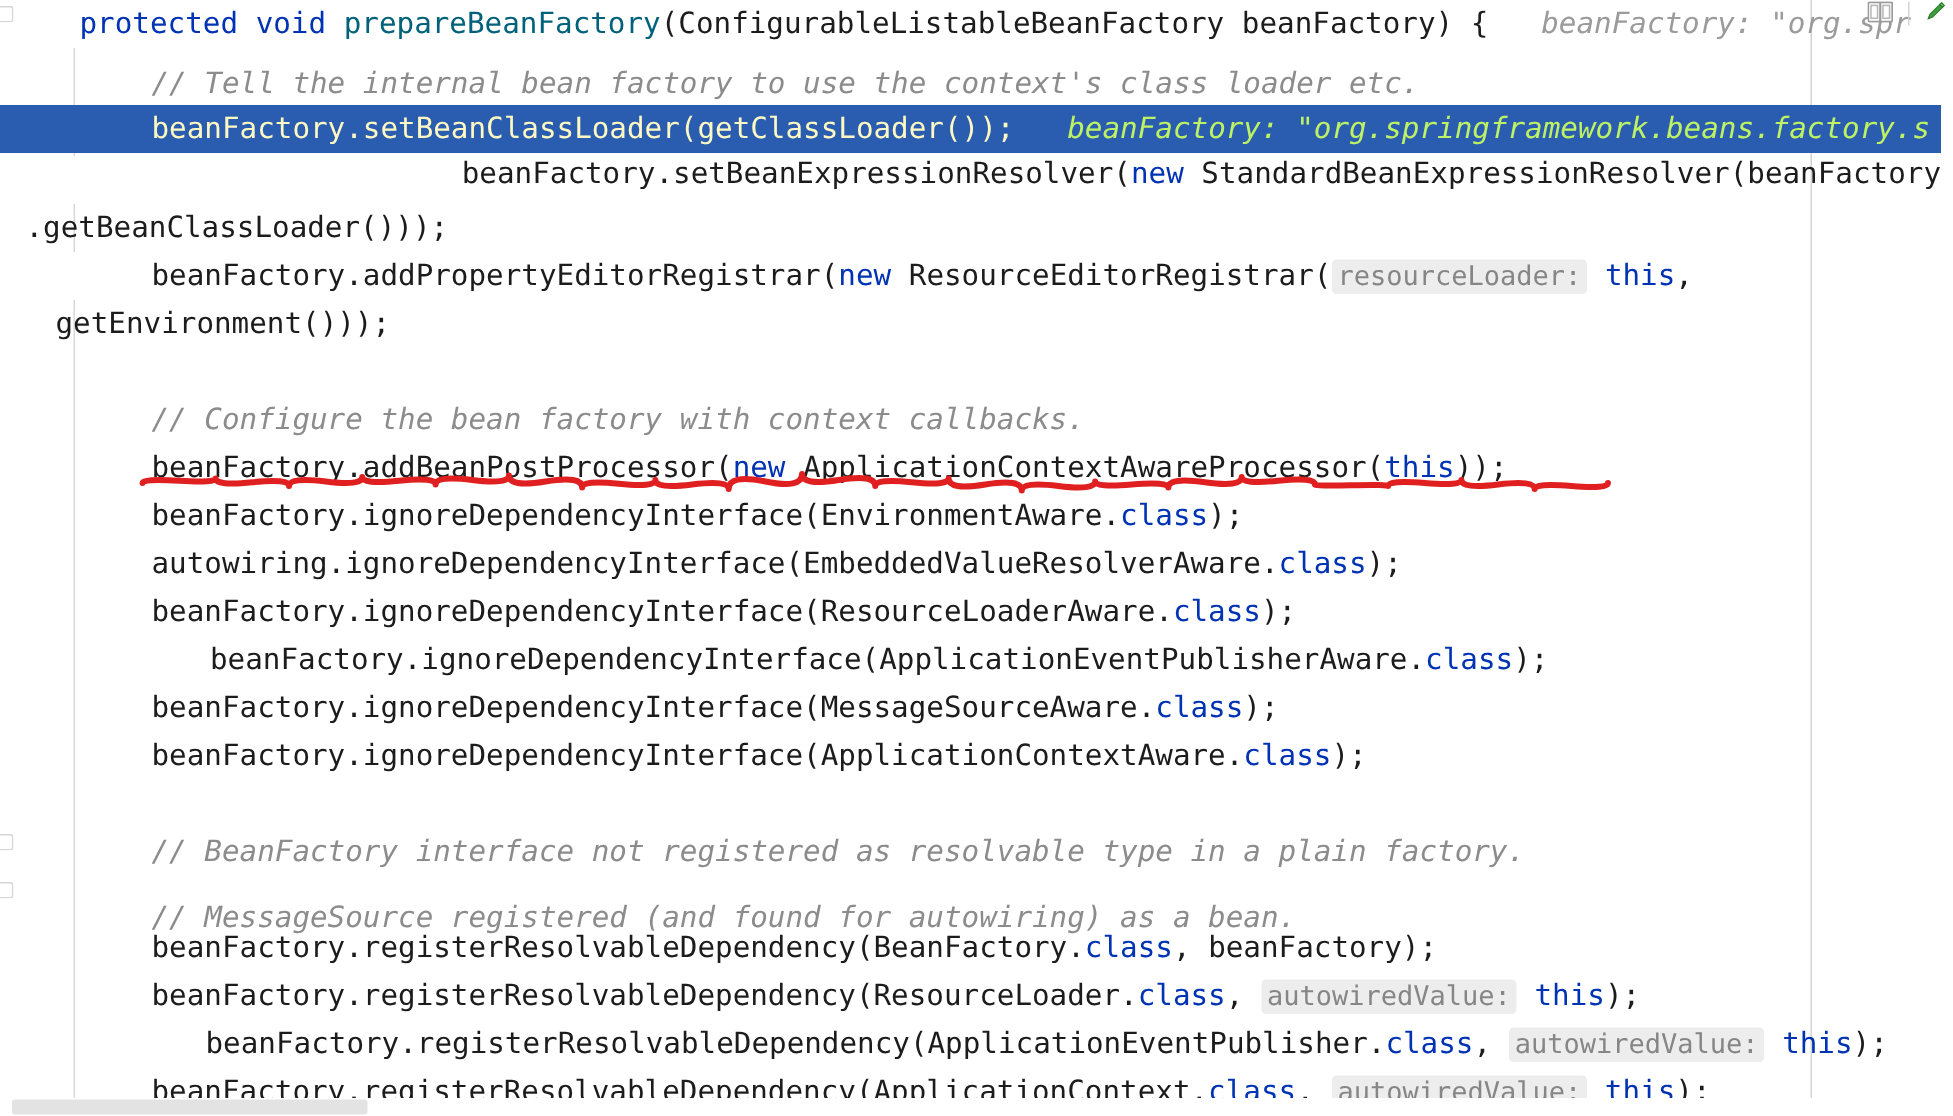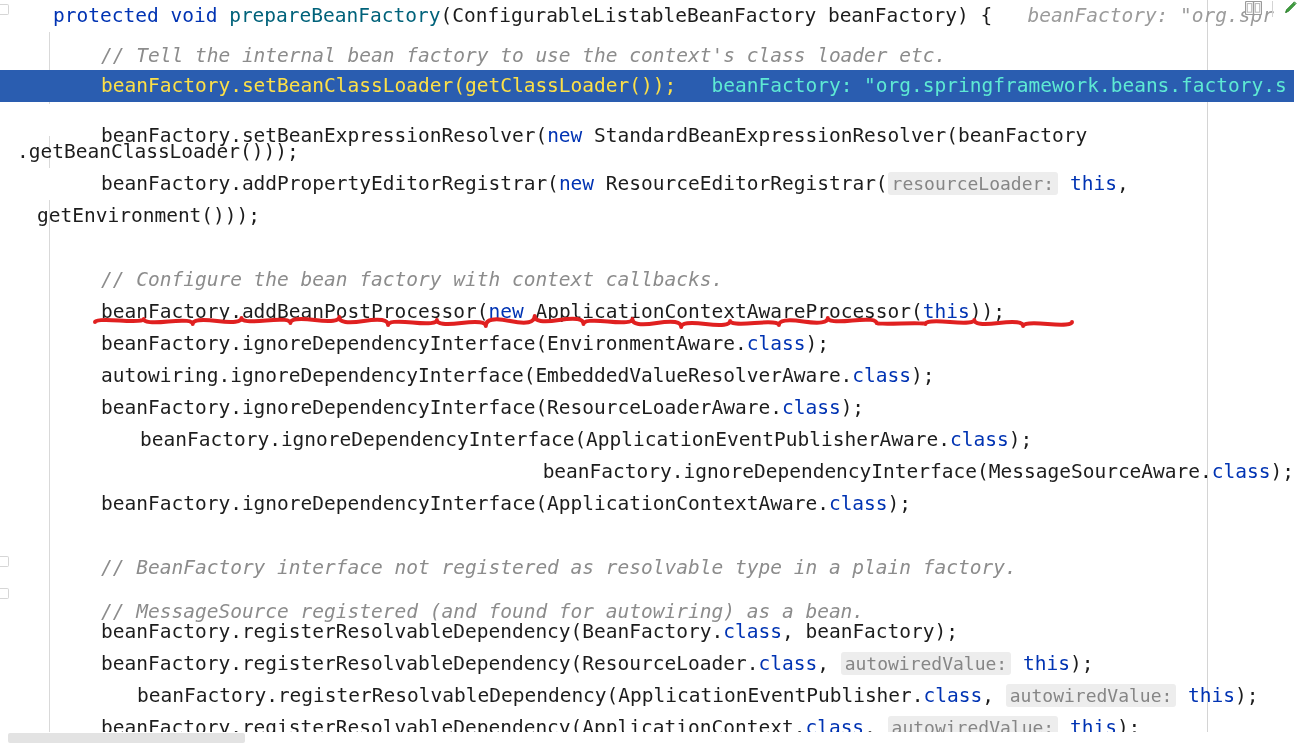--- a/index.html
+++ b/index.html
@@ -64,40 +64,41 @@
     letter-spacing: 0px;
   }
 
   .selected-line {
     background: #2a5db0;
     color: #ffffff;
   }
 
   
   .kw      { color: #0033b3; }
-  .kw-sel  { color: #fde047; }
+  .kw-sel  { color: #fef9c3; }
   .method  { color: #00627a; }
   .comment { color: #8c8c8c; font-style: italic; }
   .plain   { color: #1c1c1c; }
 
   
   .hint {
     background: #ededed;
     color: #868686;
     border-radius: 3px;
     padding: 1px 4px 1px 4px;
     font-size: 18px;
   }
   
   .dbg {
     color: #9b9b9b;
     font-style: italic;
   }
   .dbg-sel {
-    color: #5eead4;
+    color: #bef264;
+    font-style: italic;
   }
 
   
   .annotation {
     position: absolute;
     pointer-events: none;
   }
 
   
   .icon-strip {
@@ -152,31 +153,31 @@
       <div class="indent-guide" style="top: 136px; height: 32px;"></div>
       <div class="indent-guide" style="top: 200px; height: 544px;"></div>
     </div>
 
   <div class="margin-guide" id="margin-guide" style="left: 1207px;"></div>
 
   <div id="code-lines">
       <div class="line" style="top: 0px;"><span style="display: inline-block; width: 53px;"></span><span class="kw">protected</span><span class="plain"> </span><span class="kw">void</span><span class="plain"> </span><span class="method">prepareBeanFactory</span><span class="plain">(ConfigurableListableBeanFactory beanFactory) {</span><span>   </span><span class="dbg">beanFactory: "org.spr</span></div>
       <div class="line" style="top: 40px;"><span style="display: inline-block; width: 101px;"></span><span class="comment">// Tell the internal bean factory to use the context's class loader etc.</span></div>
       <div class="line selected-line" style="top: 70px;"><span style="display: inline-block; width: 101px;"></span><span class="kw-sel">beanFactory.setBeanClassLoader(getClassLoader());</span><span>   </span><span class="dbg-sel">beanFactory: "org.springframework.beans.factory.s</span></div>
-      <div class="line" style="top: 120px;"><span style="display: inline-block; width: 101px;"></span><span class="plain">beanFactory.setBeanExpressionResolver(</span><span class="kw">new</span><span class="plain"> StandardBeanExpressionResolver(beanFactory</span></div>
+      <div class="line" style="top: 100px; text-align: right;"><span style="display: inline-block; width: 101px;"></span><span class="plain">beanFactory.setBeanExpressionResolver(</span><span class="kw">new</span><span class="plain"> StandardBeanExpressionResolver(beanFactory</span></div>
       <div class="line" style="top: 136px;"><span style="display: inline-block; width: 17px;"></span><span class="plain">.getBeanClassLoader()));</span></div>
       <div class="line" style="top: 168px;"><span style="display: inline-block; width: 101px;"></span><span class="plain">beanFactory.addPropertyEditorRegistrar(</span><span class="kw">new</span><span class="plain"> ResourceEditorRegistrar(</span><span class="hint">resourceLoader:</span><span class="plain"> </span><span class="kw">this</span><span class="plain">,</span></div>
       <div class="line" style="top: 200px; padding-left: 20px;"><span style="display: inline-block; width: 17px;"></span><span class="plain">getEnvironment()));</span></div>
       <div class="line" style="top: 264px;"><span style="display: inline-block; width: 101px;"></span><span class="comment">// Configure the bean factory with context callbacks.</span></div>
       <div class="line" style="top: 296px;"><span style="display: inline-block; width: 101px;"></span><span class="plain">beanFactory.addBeanPostProcessor(</span><span class="kw">new</span><span class="plain"> ApplicationContextAwareProcessor(</span><span class="kw">this</span><span class="plain">));</span></div>
       <div class="line" style="top: 328px;"><span style="display: inline-block; width: 101px;"></span><span class="plain">beanFactory.ignoreDependencyInterface(EnvironmentAware.</span><span class="kw">class</span><span class="plain">);</span></div>
       <div class="line" style="top: 360px;"><span style="display: inline-block; width: 101px;"></span><span class="plain">autowiring.ignoreDependencyInterface(EmbeddedValueResolverAware.</span><span class="kw">class</span><span class="plain">);</span></div>
       <div class="line" style="top: 392px;"><span style="display: inline-block; width: 101px;"></span><span class="plain">beanFactory.ignoreDependencyInterface(ResourceLoaderAware.</span><span class="kw">class</span><span class="plain">);</span></div>
       <div class="line" style="top: 424px; padding-left: 39px;"><span style="display: inline-block; width: 101px;"></span><span class="plain">beanFactory.ignoreDependencyInterface(ApplicationEventPublisherAware.</span><span class="kw">class</span><span class="plain">);</span></div>
-      <div class="line" style="top: 456px; text-align: right;"><span style="display: inline-block; width: 101px;"></span><span class="plain">beanFactory.ignoreDependencyInterface(MessageSourceAware.</span><span class="kw">class</span><span class="plain">);</span></div>
+      <div class="line" style="top: 456px;"><span style="display: inline-block; width: 101px;"></span><span class="plain">beanFactory.ignoreDependencyInterface(MessageSourceAware.</span><span class="kw">class</span><span class="plain">);</span></div>
       <div class="line" style="top: 488px;"><span style="display: inline-block; width: 101px;"></span><span class="plain">beanFactory.ignoreDependencyInterface(ApplicationContextAware.</span><span class="kw">class</span><span class="plain">);</span></div>
       <div class="line" style="top: 552px;"><span style="display: inline-block; width: 101px;"></span><span class="comment">// BeanFactory interface not registered as resolvable type in a plain factory.</span></div>
       <div class="line" style="top: 596px;"><span style="display: inline-block; width: 101px;"></span><span class="comment">// MessageSource registered (and found for autowiring) as a bean.</span></div>
       <div class="line" style="top: 616px;"><span style="display: inline-block; width: 101px;"></span><span class="plain">beanFactory.registerResolvableDependency(BeanFactory.</span><span class="kw">class</span><span class="plain">, beanFactory);</span></div>
       <div class="line" style="top: 648px;"><span style="display: inline-block; width: 101px;"></span><span class="plain">beanFactory.registerResolvableDependency(ResourceLoader.</span><span class="kw">class</span><span class="plain">, </span><span class="hint">autowiredValue:</span><span class="plain"> </span><span class="kw">this</span><span class="plain">);</span></div>
       <div class="line" style="top: 680px; padding-left: 36px;"><span style="display: inline-block; width: 101px;"></span><span class="plain">beanFactory.registerResolvableDependency(ApplicationEventPublisher.</span><span class="kw">class</span><span class="plain">, </span><span class="hint">autowiredValue:</span><span class="plain"> </span><span class="kw">this</span><span class="plain">);</span></div>
       <div class="line" style="top: 712px;"><span style="display: inline-block; width: 101px;"></span><span class="plain">beanFactory.registerResolvableDependency(ApplicationContext.</span><span class="kw">class</span><span class="plain">, </span><span class="hint">autowiredValue:</span><span class="plain"> </span><span class="kw">this</span><span class="plain">);</span></div>
     </div>
 
   <svg class="annotation" id="annotation-svg" width="1302" height="744" viewBox="0 0 1302 744" style="left:0; top:0;">

